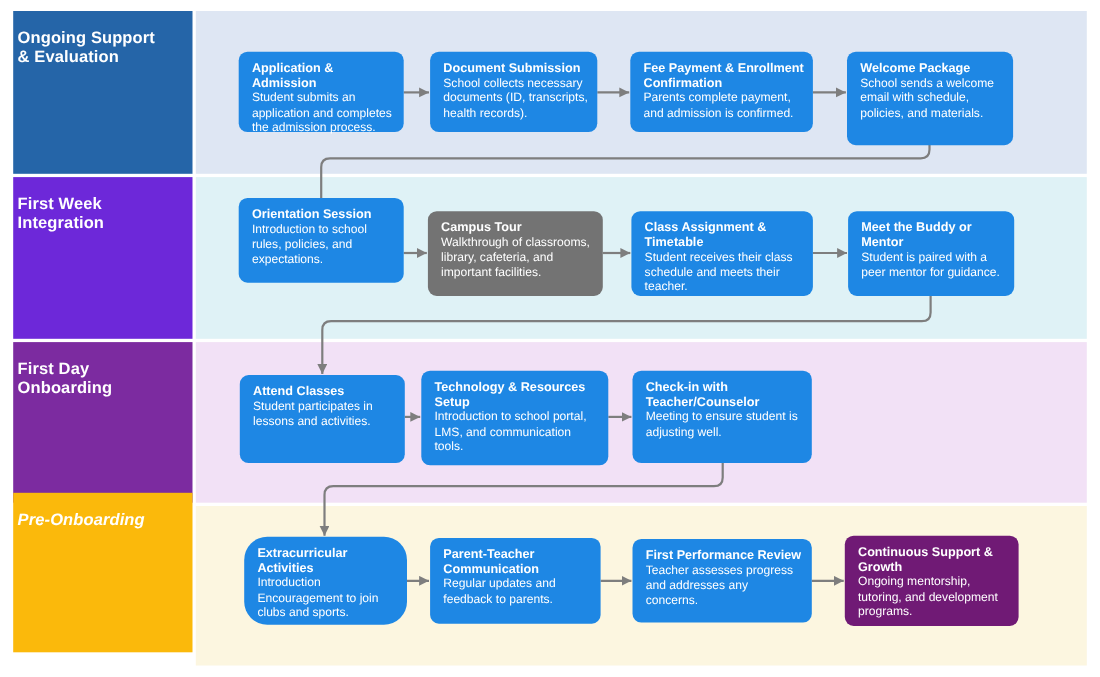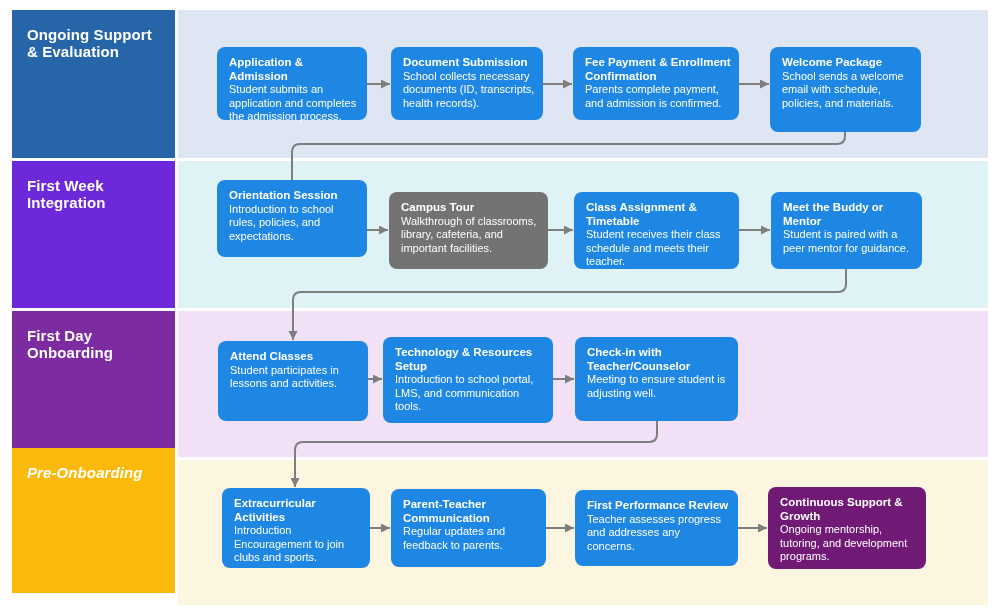--- a/index.html
+++ b/index.html
@@ -17,21 +17,21 @@
   }
   .lane-header {
     position: absolute;
     z-index: 1;
   }
   .lane-label {
     color: #ffffff;
     font-weight: bold;
     font-size: 15px;
     line-height: 17px;
-    padding: 16px 6px 0 15px;
+    padding: 16px 6px 0 4px;
     white-space: pre-line;
     letter-spacing: 0.1px;
   }
   .lane-body {
     position: absolute;
     z-index: 1;
   }
   .flow-layer {
     position: absolute;
     left: 0;
@@ -166,21 +166,21 @@
     <div class="process-box" style="left: 575px; top: 337px; width: 163px; height: 84px; background: rgb(30, 135, 228);">
       <span class="box-title">Check-in with
 Teacher/Counselor</span>
       <span class="box-desc">Meeting to ensure student is
 adjusting well.</span>
     </div>
     <div class="lane-header" style="left: 12px; top: 448px; width: 163px; height: 145px; background: rgb(251, 185, 11); font-style: italic;">
       <div class="lane-label">Pre-Onboarding</div>
     </div>
     <div class="lane-body" style="left: 178px; top: 460px; width: 810px; height: 145px; background: rgb(252, 246, 224);"></div>
-    <div class="process-box" style="left: 222px; top: 488px; width: 148px; height: 80px; background: rgb(30, 135, 228);">
+    <div class="process-box" style="left: 222px; top: 488px; width: 148px; height: 80px; background: rgb(30, 135, 228); border-radius: 21px;">
       <span class="box-title">Extracurricular
 Activities</span>
       <span class="box-desc">Introduction
 Encouragement to join
 clubs and sports.</span>
     </div>
     <div class="process-box" style="left: 391px; top: 489px; width: 155px; height: 78px; background: rgb(30, 135, 228);">
       <span class="box-title">Parent-Teacher
 Communication</span>
       <span class="box-desc">Regular updates and

